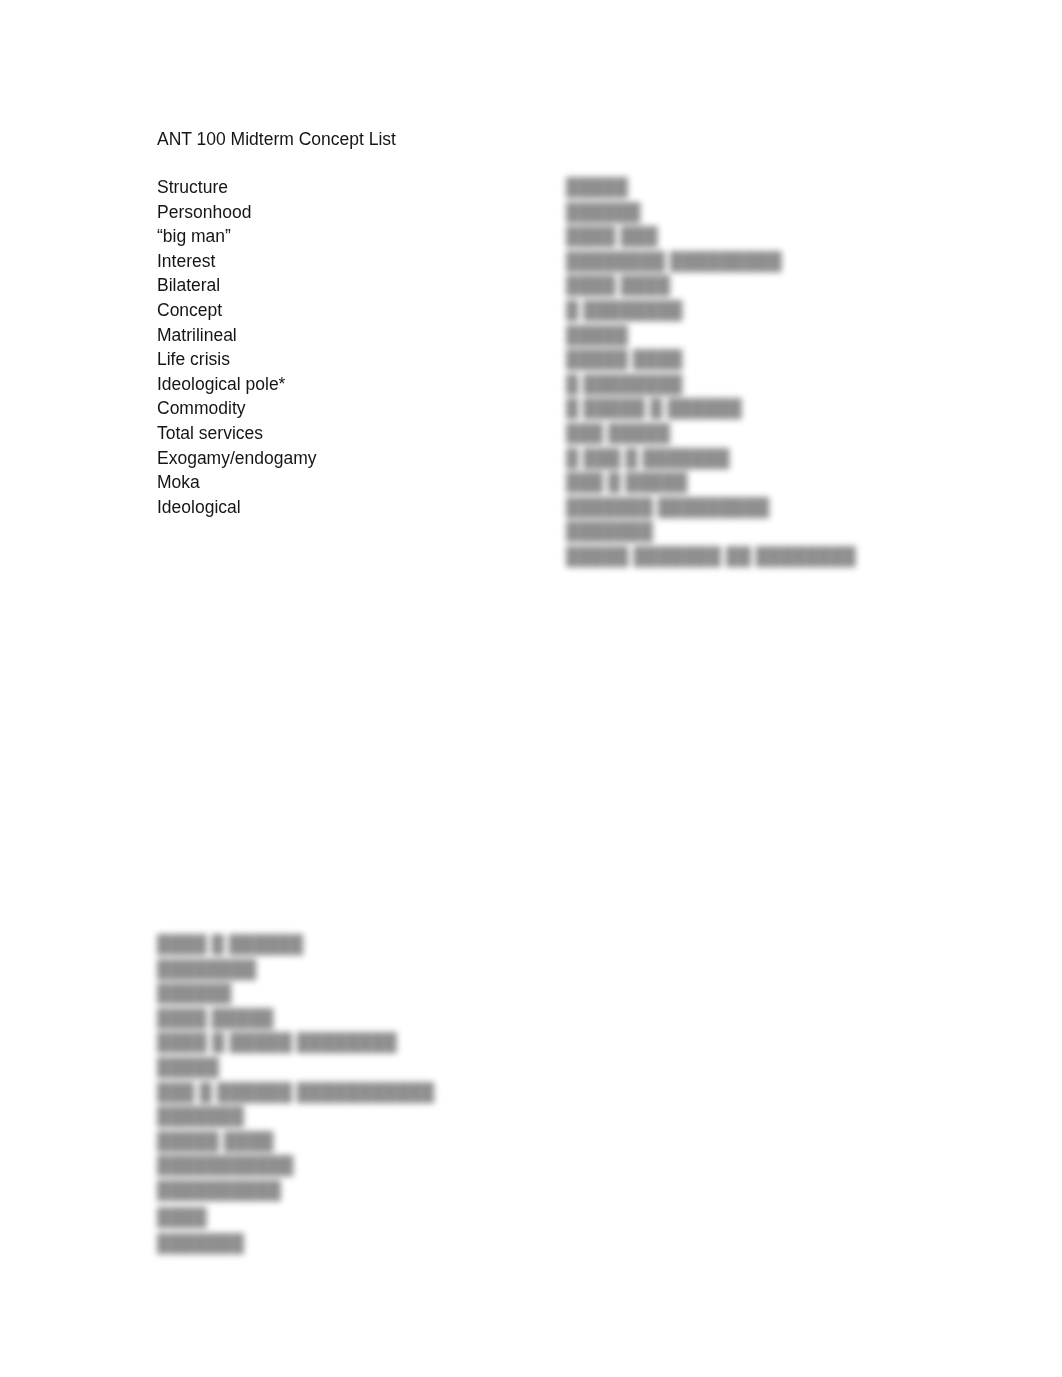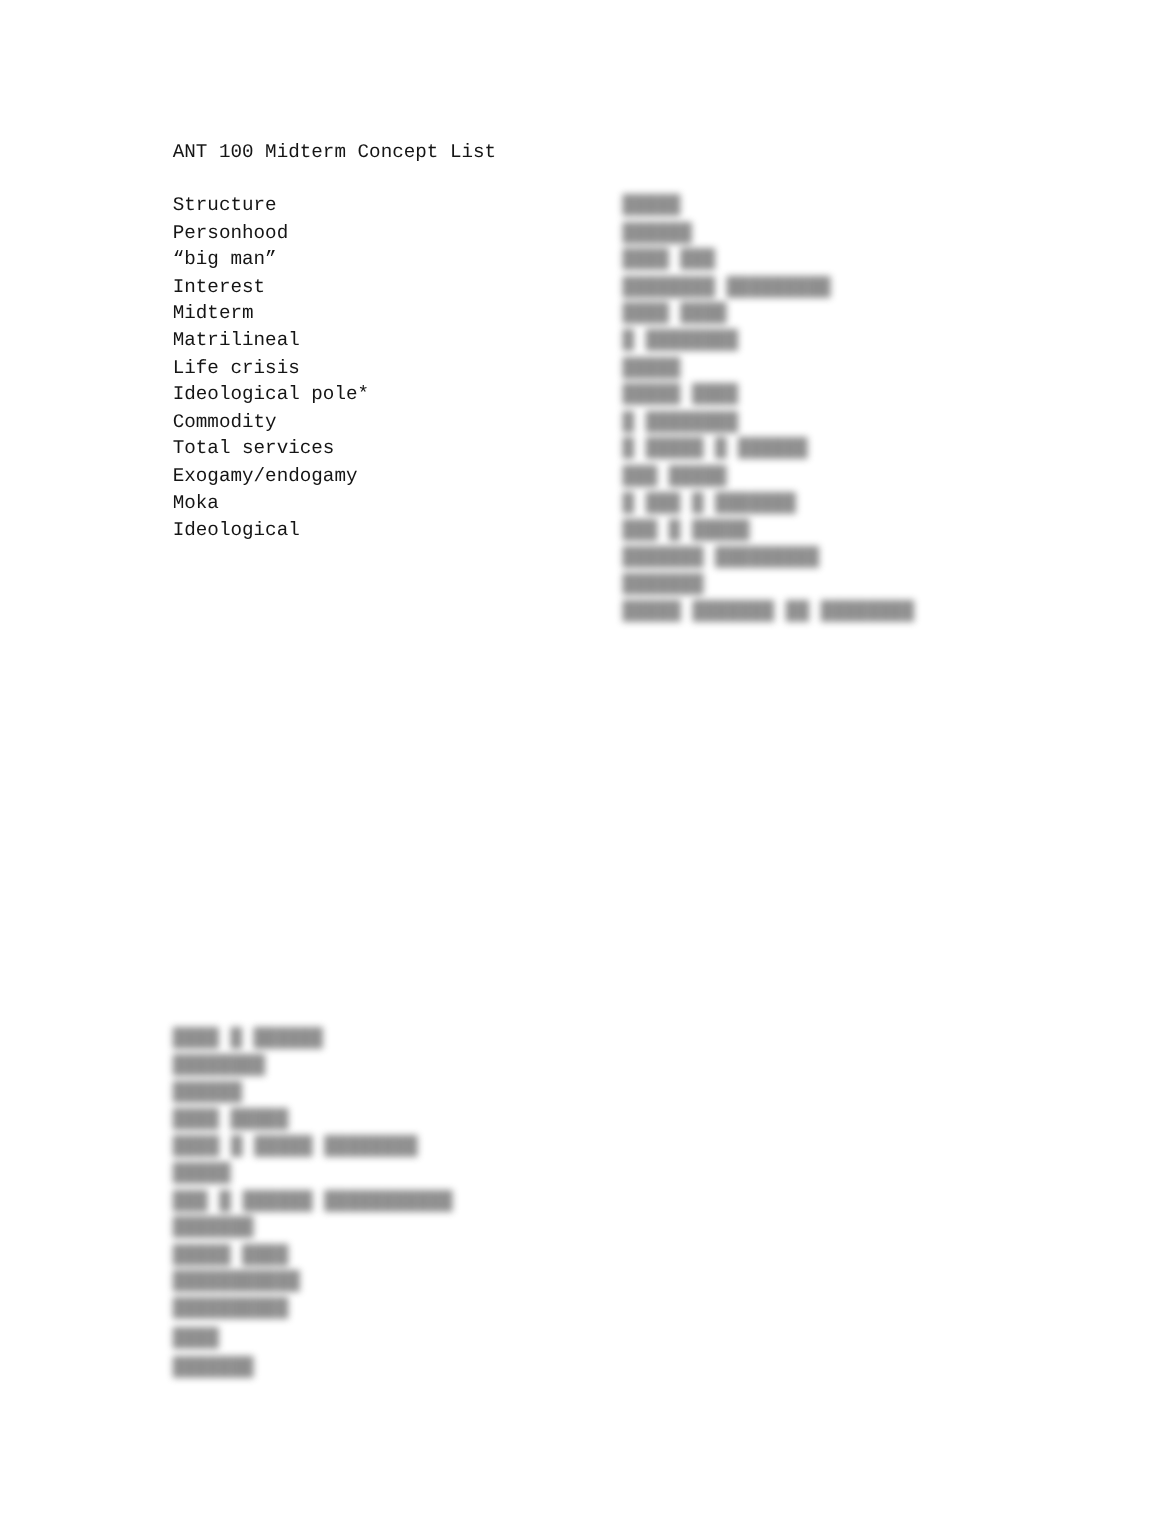--- a/index.html
+++ b/index.html
@@ -8,21 +8,21 @@
     padding: 0;
     background: #ffffff;
   }
 
   .page {
     position: relative;
     width: 1062px;
     height: 1377px;
     background: #ffffff;
     overflow: hidden;
-    font-family: Liberation Mono, monospace;
+    font-family: Liberation Sans, sans-serif;
     color: #000000;
   }
 
   
 
   .doc-title {
     position: absolute;
     left: 157px;
     top: 127px;
     font-size: 17.5px;
@@ -86,21 +86,22 @@
 
 <div class="page">
 
   <div class="doc-title">ANT 100 Midterm Concept List</div>
 
   <div class="concept-column">
     <div class="concept-item">Structure</div>
     <div class="concept-item">Personhood</div>
     <div class="concept-item">“big man”</div>
     <div class="concept-item">Interest</div>
-    <div class="concept-item">Midterm</div>
+    <div class="concept-item">Bilateral</div>
+    <div class="concept-item">Concept</div>
     <div class="concept-item">Matrilineal</div>
     <div class="concept-item">Life crisis</div>
     <div class="concept-item">Ideological pole*</div>
     <div class="concept-item">Commodity</div>
     <div class="concept-item">Total services</div>
     <div class="concept-item">Exogamy/endogamy</div>
     <div class="concept-item">Moka</div>
     <div class="concept-item">Ideological</div>
   </div>
 

